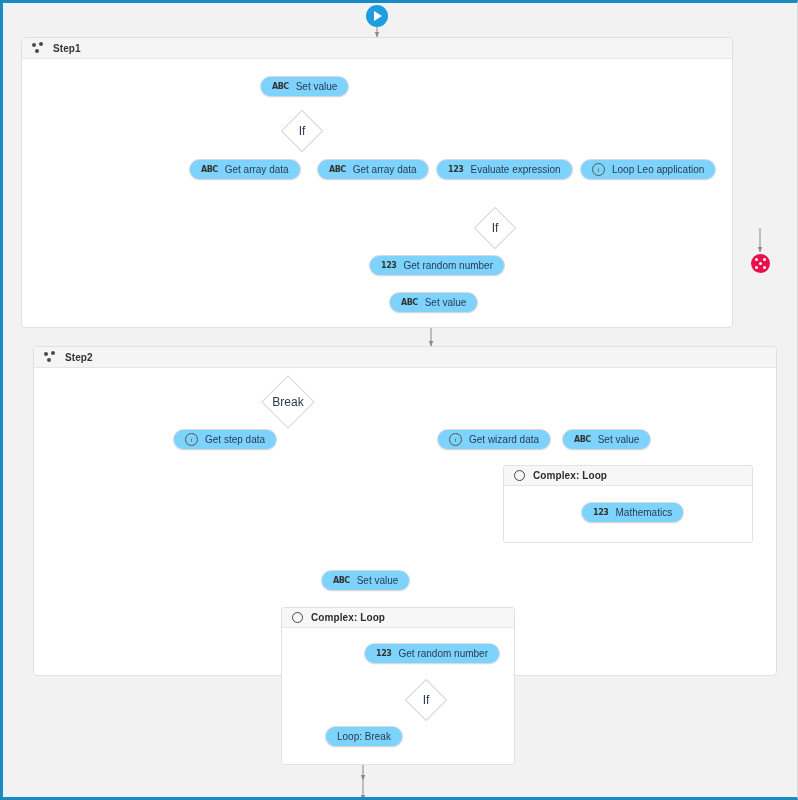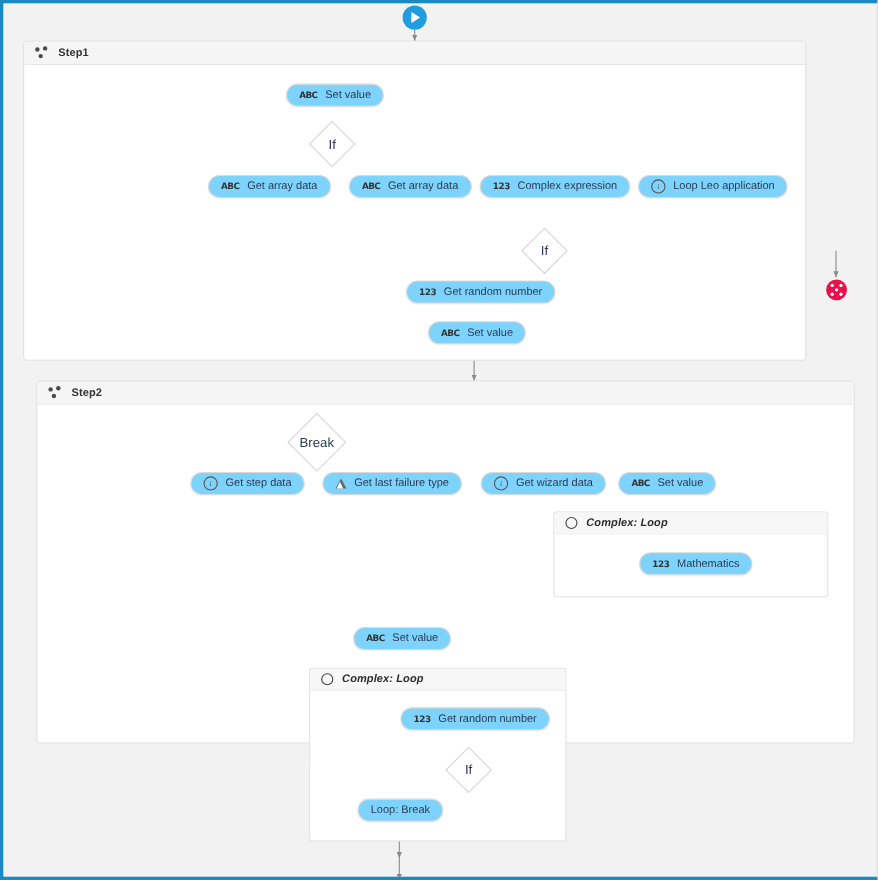--- a/index.html
+++ b/index.html
@@ -89,21 +89,20 @@
     box-sizing: border-box;
   }
   .subgroup .group-header {
     height: 20px;
     background: #f7f7f7;
   }
   .subgroup .group-title {
     font-weight: bold;
     font-size: 10px;
     color: #2c2c2c;
-    font-style: italic;
   }
   
   .node {
     position: absolute;
     height: 21px;
     background: #7dd3fc;
     border: 1px solid #dadada;
     border-radius: 11px;
     box-sizing: border-box;
     display: flex;
@@ -404,21 +403,21 @@
     <span class="node-label">Get array data</span>
   </div>
 
   <div class="node" style="left:314px; top:156px;">
     <span class="node-icon ico-abc">ABC</span>
     <span class="node-label">Get array data</span>
   </div>
 
   <div class="node" style="left:433px; top:156px;">
     <span class="node-icon ico-123">123</span>
-    <span class="node-label">Complex expression</span>
+    <span class="node-label">Evaluate expression</span>
   </div>
 
   <div class="node" style="left:577px; top:156px;">
     <span class="node-icon">
         <span class="ico-info">i</span>
       </span>
     <span class="node-label">Loop Leo application</span>
   </div>
 
   <div class="node" style="left:366px; top:252px;">
@@ -431,26 +430,20 @@
     <span class="node-label">Set value</span>
   </div>
 
   <div class="node" style="left:170px; top:426px;">
     <span class="node-icon">
         <span class="ico-info">i</span>
       </span>
     <span class="node-label">Get step data</span>
   </div>
 
-  <div class="node" style="left:290px; top:426px;">
-    <span class="node-icon">
-        <span class="ico-warn"></span>
-      </span>
-    <span class="node-label">Get last failure type</span>
-  </div>
 
   <div class="node" style="left:434px; top:426px;">
     <span class="node-icon">
         <span class="ico-info">i</span>
       </span>
     <span class="node-label">Get wizard data</span>
   </div>
 
   <div class="node" style="left:559px; top:426px;">
     <span class="node-icon ico-abc">ABC</span>

